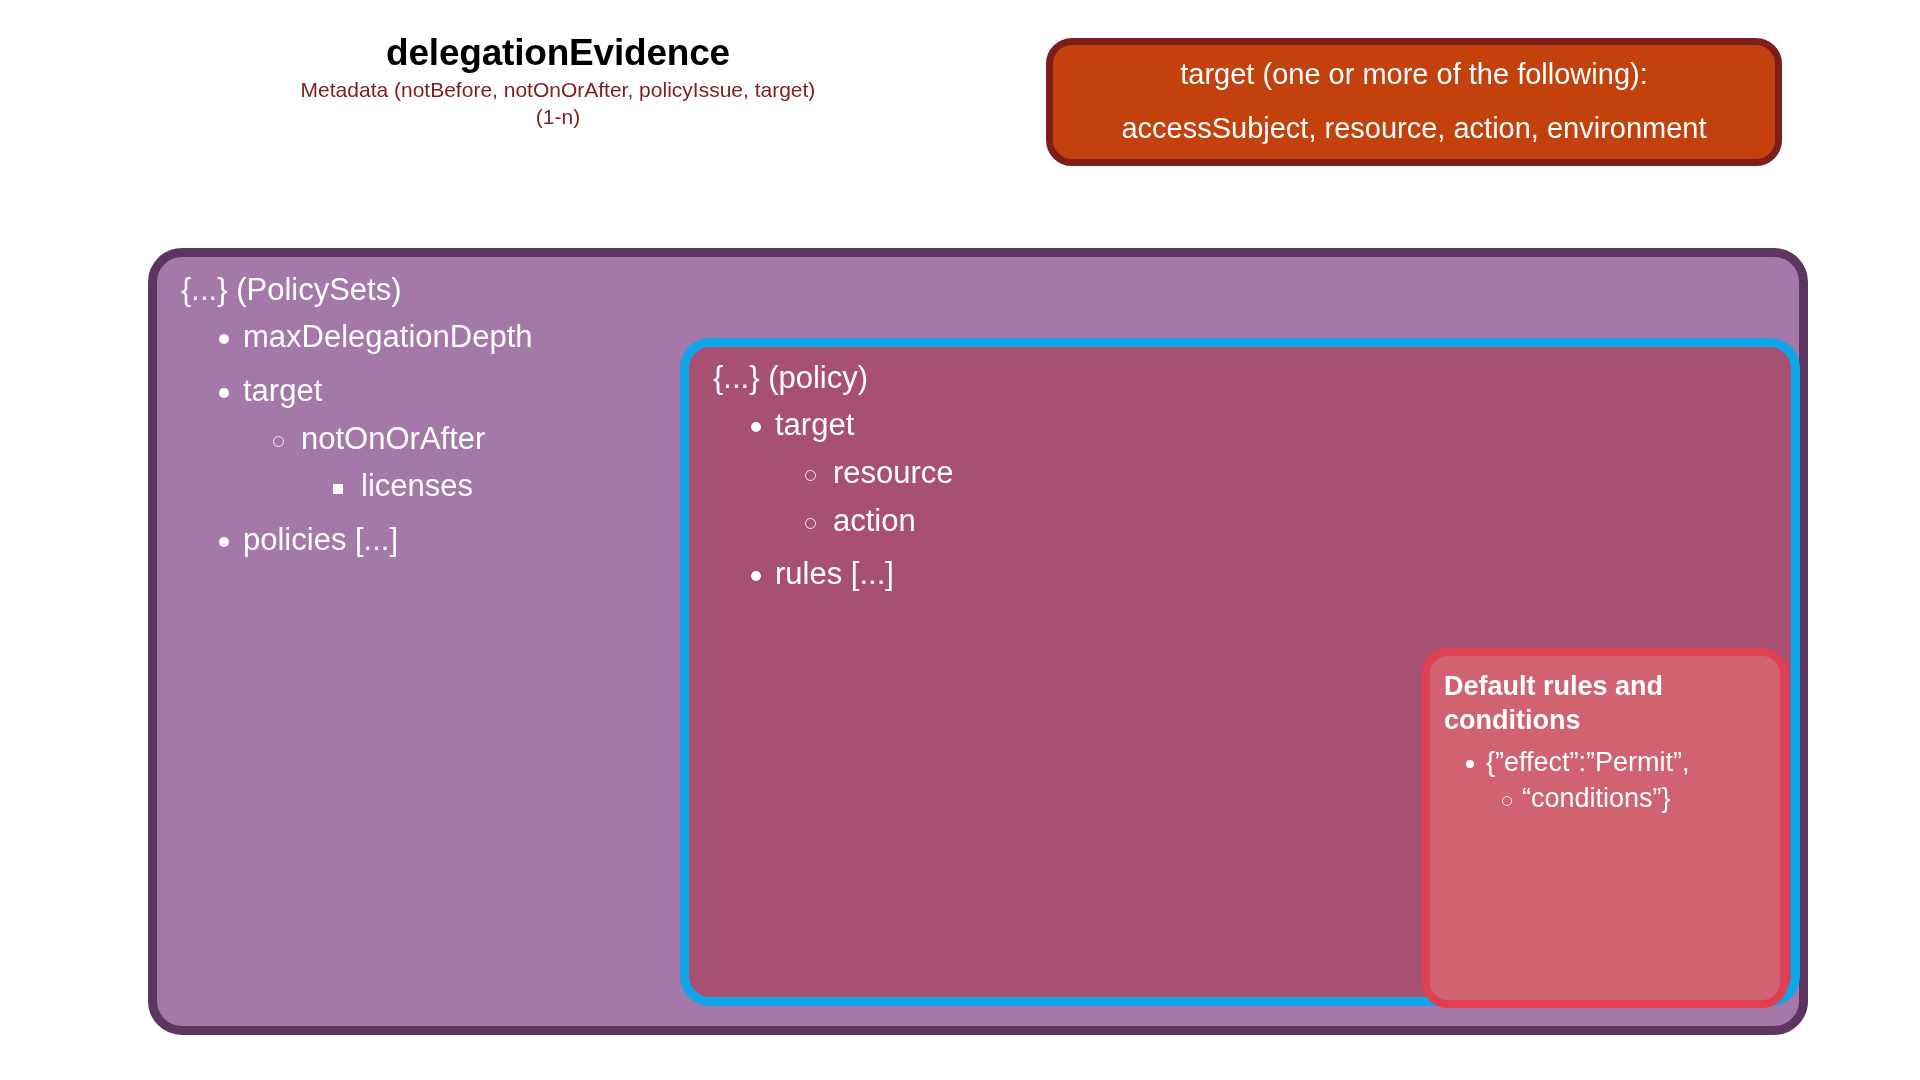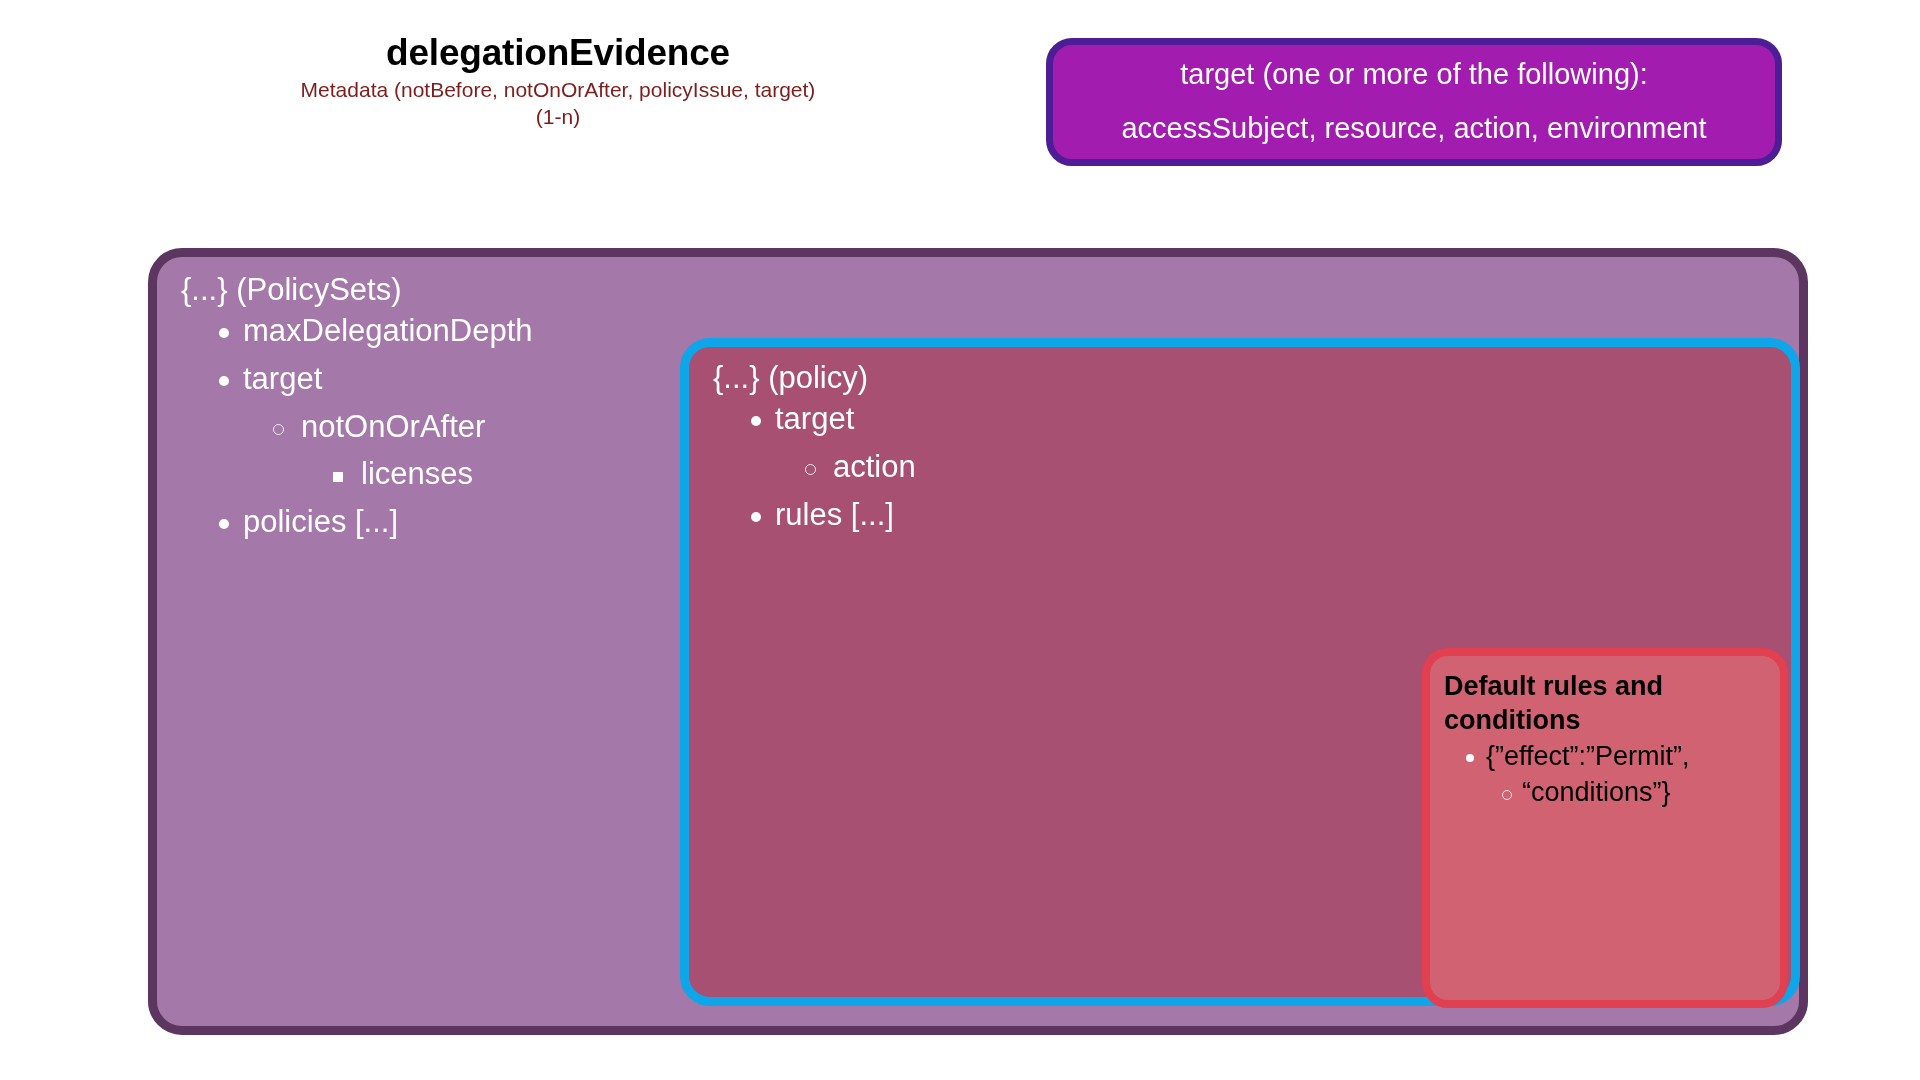--- a/index.html
+++ b/index.html
@@ -42,22 +42,22 @@
   }
 
   
   #target-callout {
     position: absolute;
     left: 1046px;
     top: 38px;
     width: 736px;
     height: 128px;
     box-sizing: border-box;
-    background: #a21caf;
-    border: 7px solid #4c1d95;
+    background: #c2410c;
+    border: 7px solid #7f1d1d;
     border-radius: 26px;
     display: flex;
     flex-direction: column;
     align-items: center;
     justify-content: center;
     gap: 22px;
     color: #ffffff;
   }
   #target-callout .callout-line {
     font-size: 29px;
@@ -114,20 +114,21 @@
   }
   ul.tree li {
     position: relative;
     font-size: 31px;
     line-height: 1.54;
     white-space: nowrap;
   }
   
   li.lvl1 {
     padding-left: 62px;
+    margin-top: 6px;
   }
   li.lvl1::before {
     content: "";
     position: absolute;
     left: 38px;
     top: 21px;
     width: 10px;
     height: 10px;
     border-radius: 50%;
     background: #ffffff;
@@ -198,21 +199,21 @@
   #default-rules-box {
     position: absolute;
     left: 1422px;
     top: 648px;
     width: 366px;
     height: 360px;
     box-sizing: border-box;
     background: #d06271;
     border: 8px solid #e0404f;
     border-radius: 26px;
-    color: #000000;
+    color: #ffffff;
     padding: 14px 16px 0 14px;
   }
   #default-rules-title {
     font-size: 27px;
     font-weight: bold;
     line-height: 1.25;
     width: 262px;
   }
   #default-rules-box ul.tree li {
     font-size: 27px;
@@ -262,20 +263,21 @@
       <li class="lvl1">policies [...]</li>
     </ul>
   </div>
 </div>
 
 <div id="policy-box">
   <div id="policy-content">
     <div class="box-heading">{...} (policy)</div>
     <ul class="tree">
       <li class="lvl1">target</li>
+      <li class="lvl2">resource</li>
       <li class="lvl2">action</li>
       <li class="lvl1">rules [...]</li>
     </ul>
   </div>
 </div>
 
 <div id="default-rules-box">
   <div id="default-rules-title">Default rules and conditions</div>
   <ul class="tree">
     <li class="lvl1">{”effect”:”Permit”,</li>

